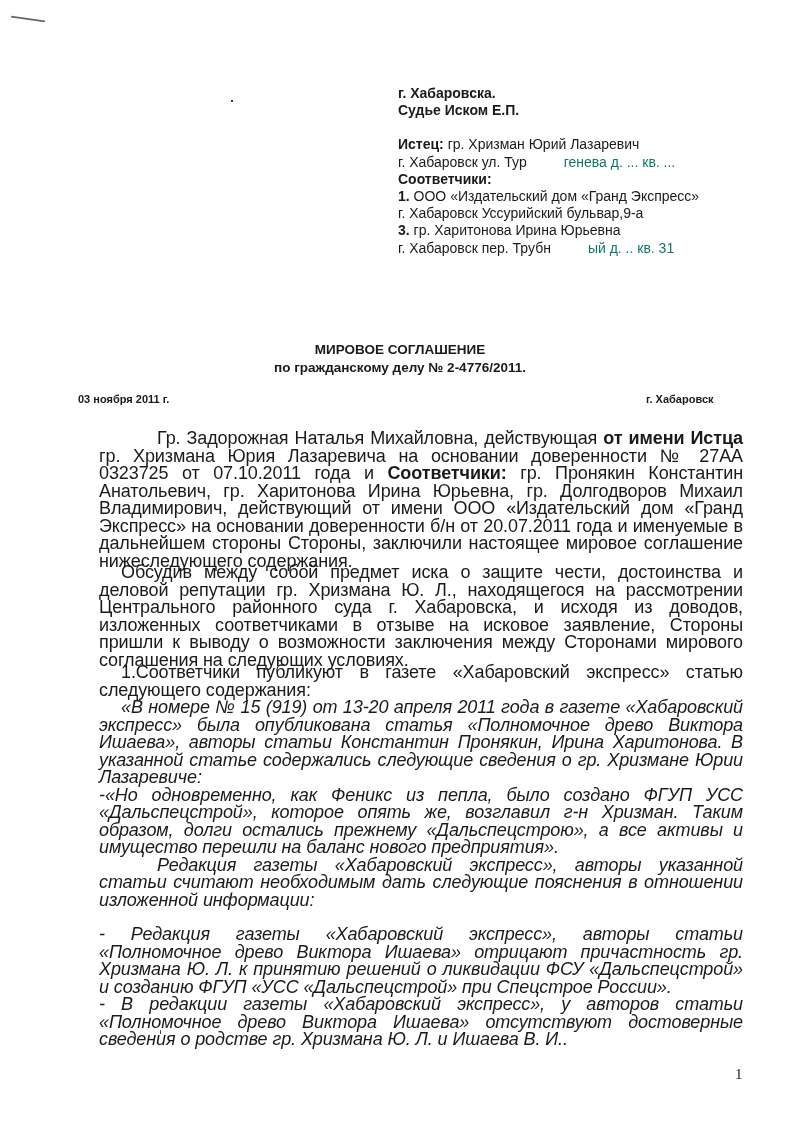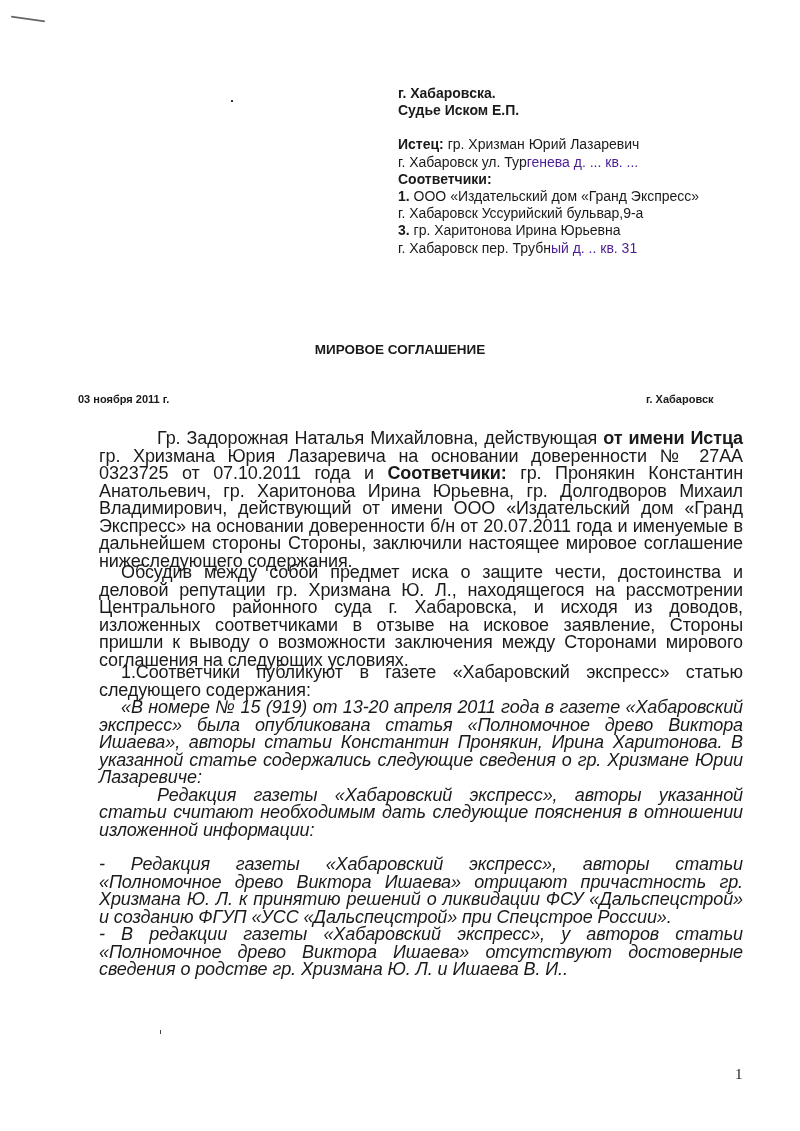--- a/index.html
+++ b/index.html
@@ -5,21 +5,21 @@
     html, body { margin: 0; padding: 0; background: #ffffff; }
     body { width: 800px; height: 1131px; position: relative; overflow: hidden; color: #1a1a1a; }
     .page { position: absolute; left: 0; top: 0; width: 800px; height: 1131px; background: #fff; }
     .scan-mark { position: absolute; left: 11px; top: 18px; width: 34px; height: 2px; background: #666; transform: rotate(8deg); }
     .dot { position: absolute; left: 231px; top: 100px; width: 2px; height: 2px; background: #333; }
 
     .addressee { position: absolute; left: 398px; top: 85px; width: 400px;
       font-family: "Liberation Sans", sans-serif; font-size: 14px; line-height: 17.2px; }
     .addressee .b { font-weight: bold; }
     .addressee .gap { height: 17px; }
-    .fadedmore { color: #4c1d95; }
+    .fadedmore { color: #0f766e; margin-left: 37px; }
 
     .title { position: absolute; left: 0; width: 800px; text-align: center;
       font-family: "Liberation Sans", sans-serif; font-weight: bold; font-size: 13.5px; }
     .title1 { top: 342px; }
     .title2 { top: 360px; }
 
     .dateline { position: absolute; top: 393px; font-family: "Liberation Sans", sans-serif;
       font-weight: bold; font-size: 11px; }
     .date { left: 78px; }
     .city { left: 646px; }
@@ -67,35 +67,37 @@
     </div>
     <div>
       <span class="b">3.</span><span> гр. Харитонова Ирина Юрьевна</span>
     </div>
     <div>
       <span>г. Хабаровск пер. Трубн</span><span class="fadedmore">ый д. .. кв. 31</span>
     </div>
   </div>
 
   <div class="title title1">МИРОВОЕ СОГЛАШЕНИЕ</div>
+  <div class="title title2">по гражданскому делу № 2-4776/2011.</div>
 
   <div class="dateline date">03 ноября 2011 г.</div>
   <div class="dateline city">г. Хабаровск</div>
 
   <div class="body para1">
     <p class="indent"><span>Гр. Задорожная Наталья Михайловна, действующая </span><span class="b">от имени Истца</span><span> гр.  Хризмана Юрия Лазаревича на основании доверенности № 27АА 0323725 от 07.10.2011 года и </span><span class="b">Соответчики:</span><span> гр. Пронякин Константин Анатольевич, гр. Харитонова Ирина Юрьевна, гр. Долгодворов Михаил Владимирович, действующий от имени ООО «Издательский дом «Гранд Экспресс» на основании доверенности б/н от 20.07.2011 года  и именуемые в дальнейшем стороны Стороны, заключили настоящее мировое соглашение нижеследующего содержания.</span></p>
   </div>
 
   <div class="body para2">
     <p class="indent3">Обсудив между собой предмет иска о защите чести, достоинства и деловой репутации гр. Хризмана Ю. Л., находящегося на рассмотрении Центрального районного суда г. Хабаровска, и исходя из доводов, изложенных соответчиками в отзыве на исковое заявление, Стороны пришли к выводу о возможности заключения между Сторонами мирового соглашения на следующих условиях.</p>
   </div>
 
   <div class="body para3">
     <p class="indent3">1.Соответчики публикуют в газете «Хабаровский экспресс» статью следующего содержания:</p>
     <p class="indent3 italic">«В номере № 15 (919) от 13-20 апреля 2011 года в газете «Хабаровский экспресс» была опубликована статья «Полномочное древо Виктора Ишаева», авторы статьи Константин Пронякин, Ирина Харитонова. В указанной статье содержались следующие сведения о гр. Хризмане Юрии Лазаревиче:</p>
+    <p class="italic">-«Но одновременно, как Феникс из пепла, было создано ФГУП УСС «Дальспецстрой», которое опять же, возглавил г-н Хризман. Таким образом, долги остались прежнему «Дальспецстрою», а все активы и имущество перешли на баланс нового предприятия».</p>
     <p class="indent italic">Редакция газеты «Хабаровский экспресс», авторы указанной статьи считают необходимым дать следующие пояснения в отношении изложенной информации:</p>
     <div class="spacer"></div>
     <p class="italic">- Редакция газеты «Хабаровский экспресс», авторы статьи «Полномочное древо Виктора Ишаева» отрицают причастность гр. Хризмана Ю. Л. к принятию решений о ликвидации ФСУ «Дальспецстрой» и  созданию ФГУП «УСС «Дальспецстрой» при Спецстрое России».</p>
     <p class="italic">- В редакции газеты «Хабаровский экспресс», у авторов статьи «Полномочное древо Виктора Ишаева» отсутствуют достоверные сведения о родстве гр. Хризмана Ю. Л. и Ишаева В. И..</p>
   </div>
 
   <div class="tick"></div>
   <div class="pagenum">1</div>
 </div>
 

